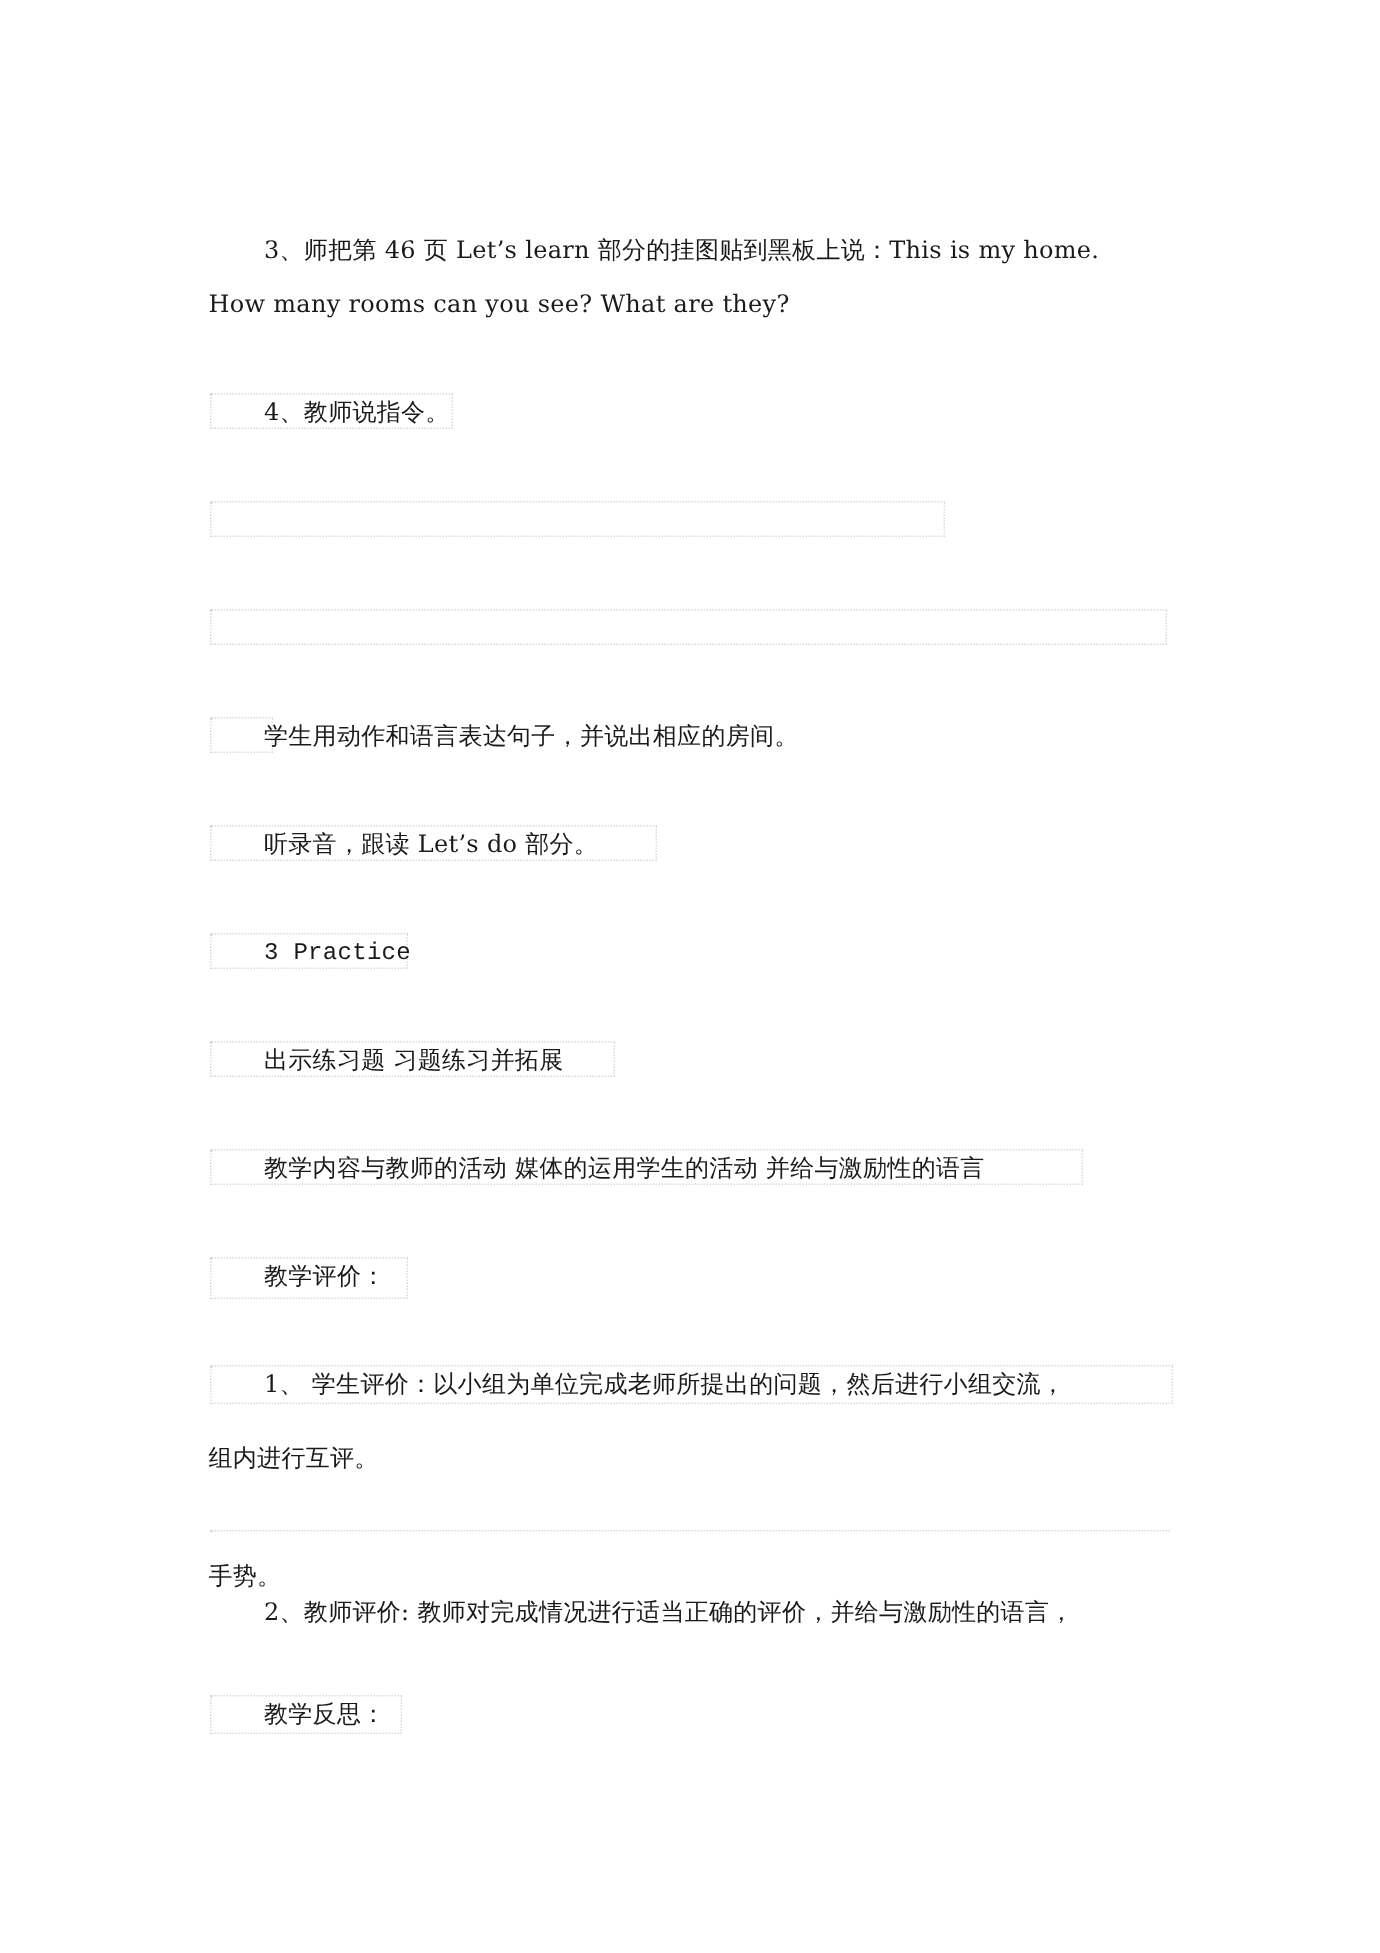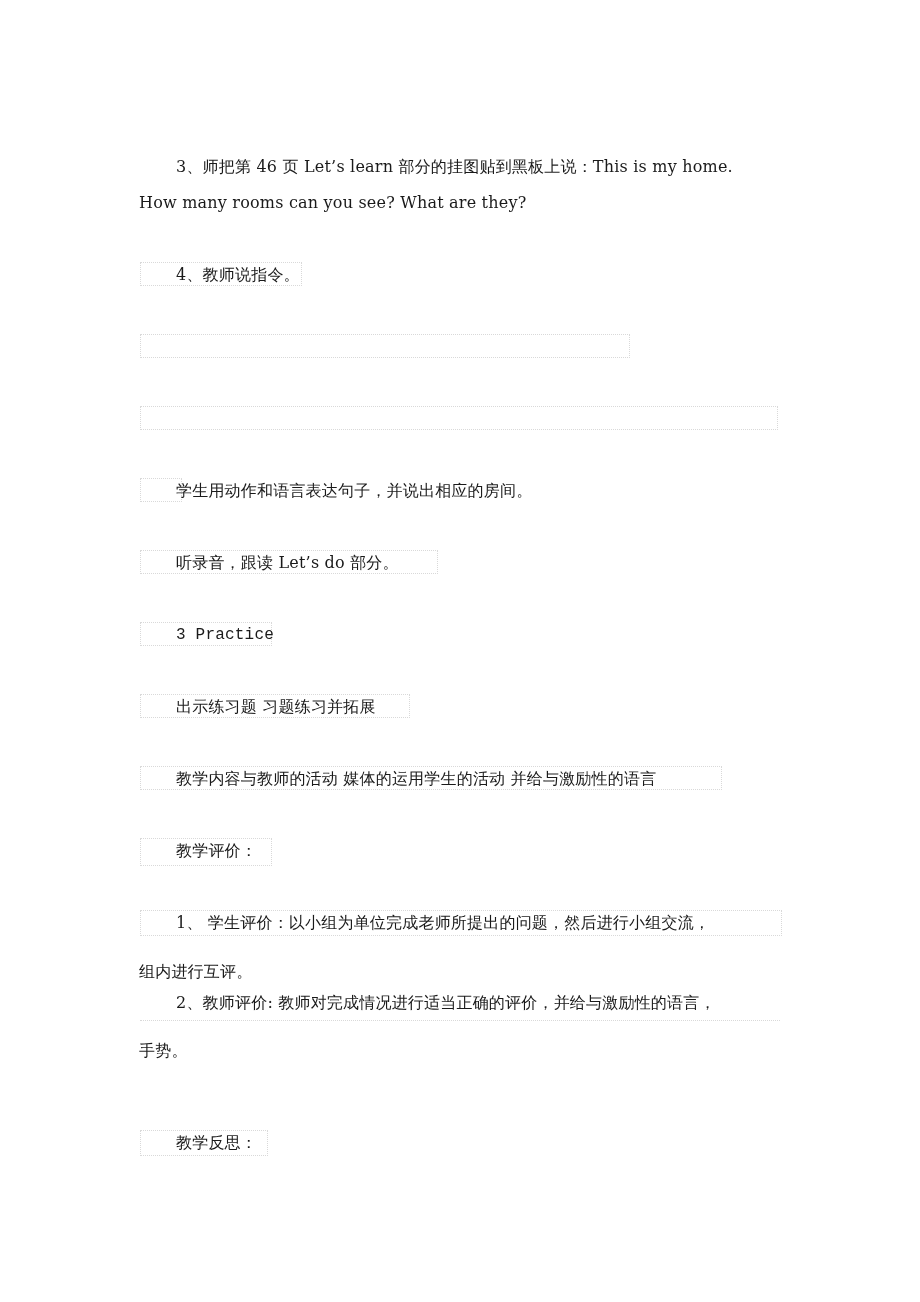--- a/index.html
+++ b/index.html
@@ -41,19 +41,19 @@
   <div class="line" style="left:176px; top:768px;">教学内容与教师的活动 媒体的运用学生的活动 并给与激励性的语言</div>
 
   <div class="box" style="left:140px; top:838px; width:130px; height:26px;"></div>
   <div class="line" style="left:176px; top:840px;">教学评价：</div>
 
   <div class="box" style="left:140px; top:910px; width:640px; height:24px;"></div>
   <div class="line" style="left:176px; top:912px;text-align:center;">1、 学生评价：以小组为单位完成老师所提出的问题，然后进行小组交流，</div>
   <div class="line" style="left:139px; top:948px;margin-top:13px;">组内进行互评。</div>
 
   <div class="box" style="left:140px; top:1020px; width:640px; height:0px; border-width:1px 0 0 0;"></div>
-  <div class="line" style="left:176px; top:992px;">2、教师评价: 教师对完成情况进行适当正确的评价，并给与激励性的语言，</div>
+  <div class="line" style="left:176px; top:1064px;">2、教师评价: 教师对完成情况进行适当正确的评价，并给与激励性的语言，</div>
   <div class="line" style="left:139px; top:1040px;">手势。</div>
 
   <div class="box" style="left:140px; top:1130px; width:126px; height:24px;"></div>
   <div class="line" style="left:176px; top:1132px;">教学反思：</div>
 
 </div>
 
 </body></html>

